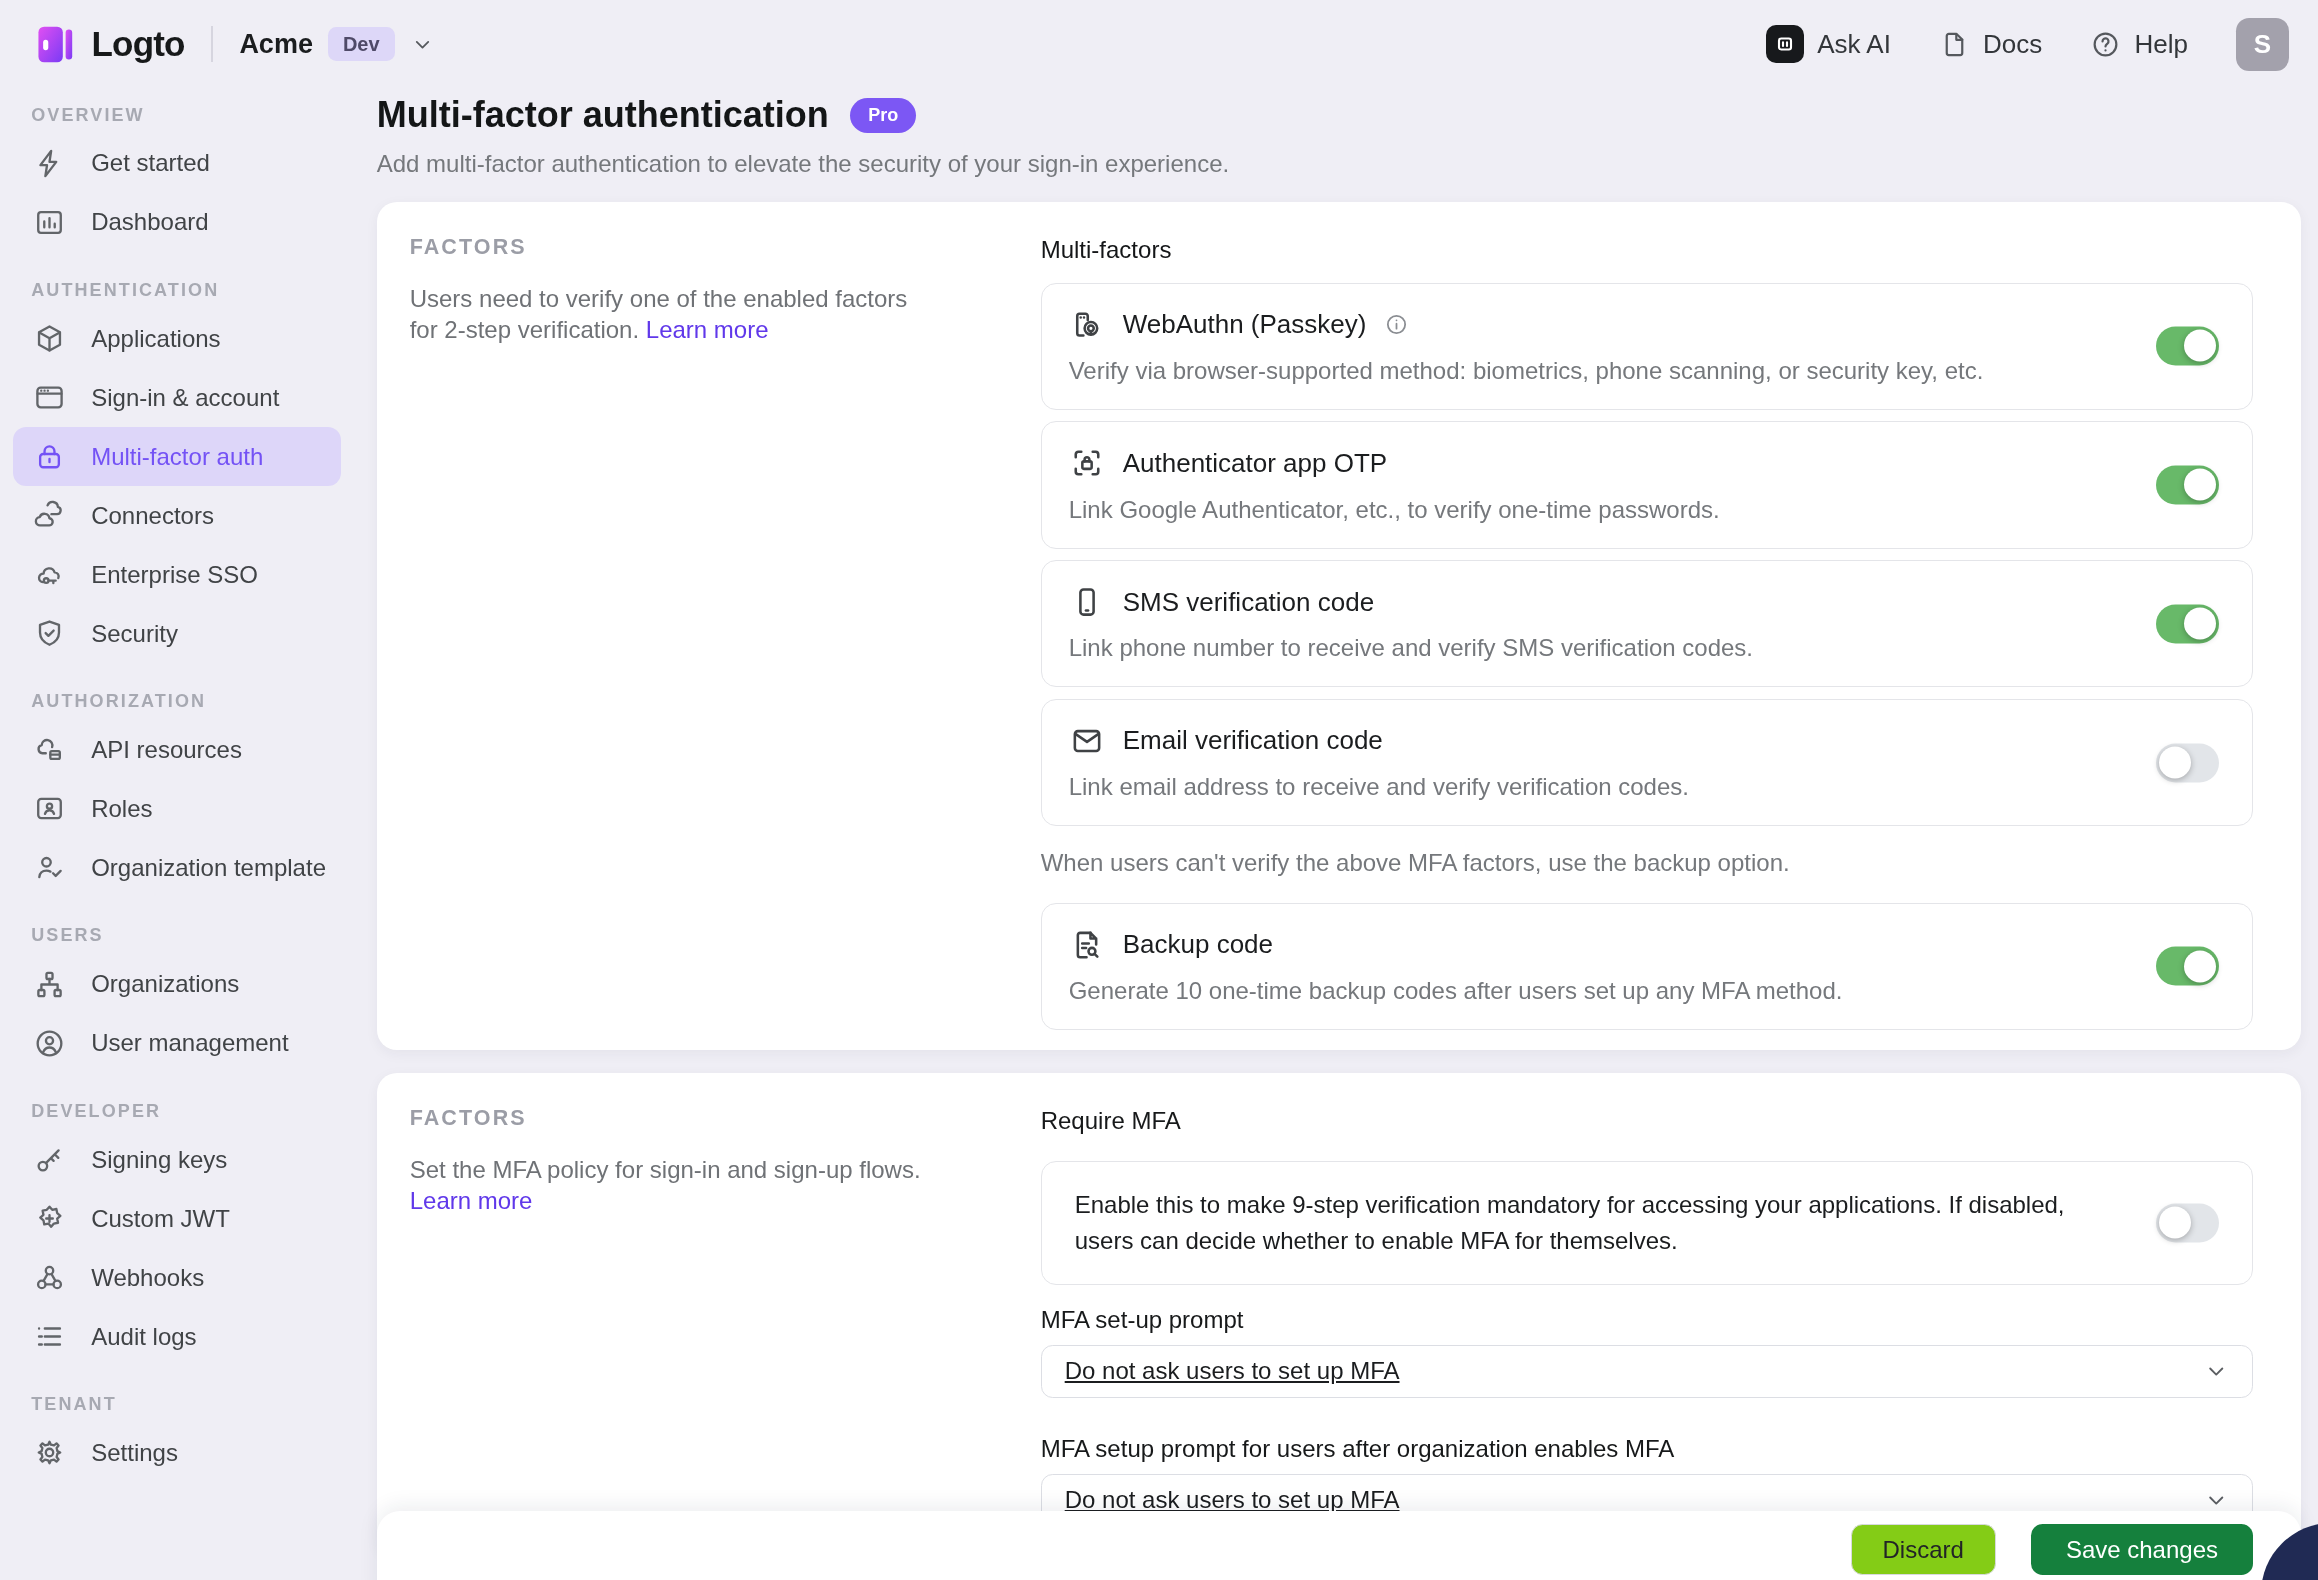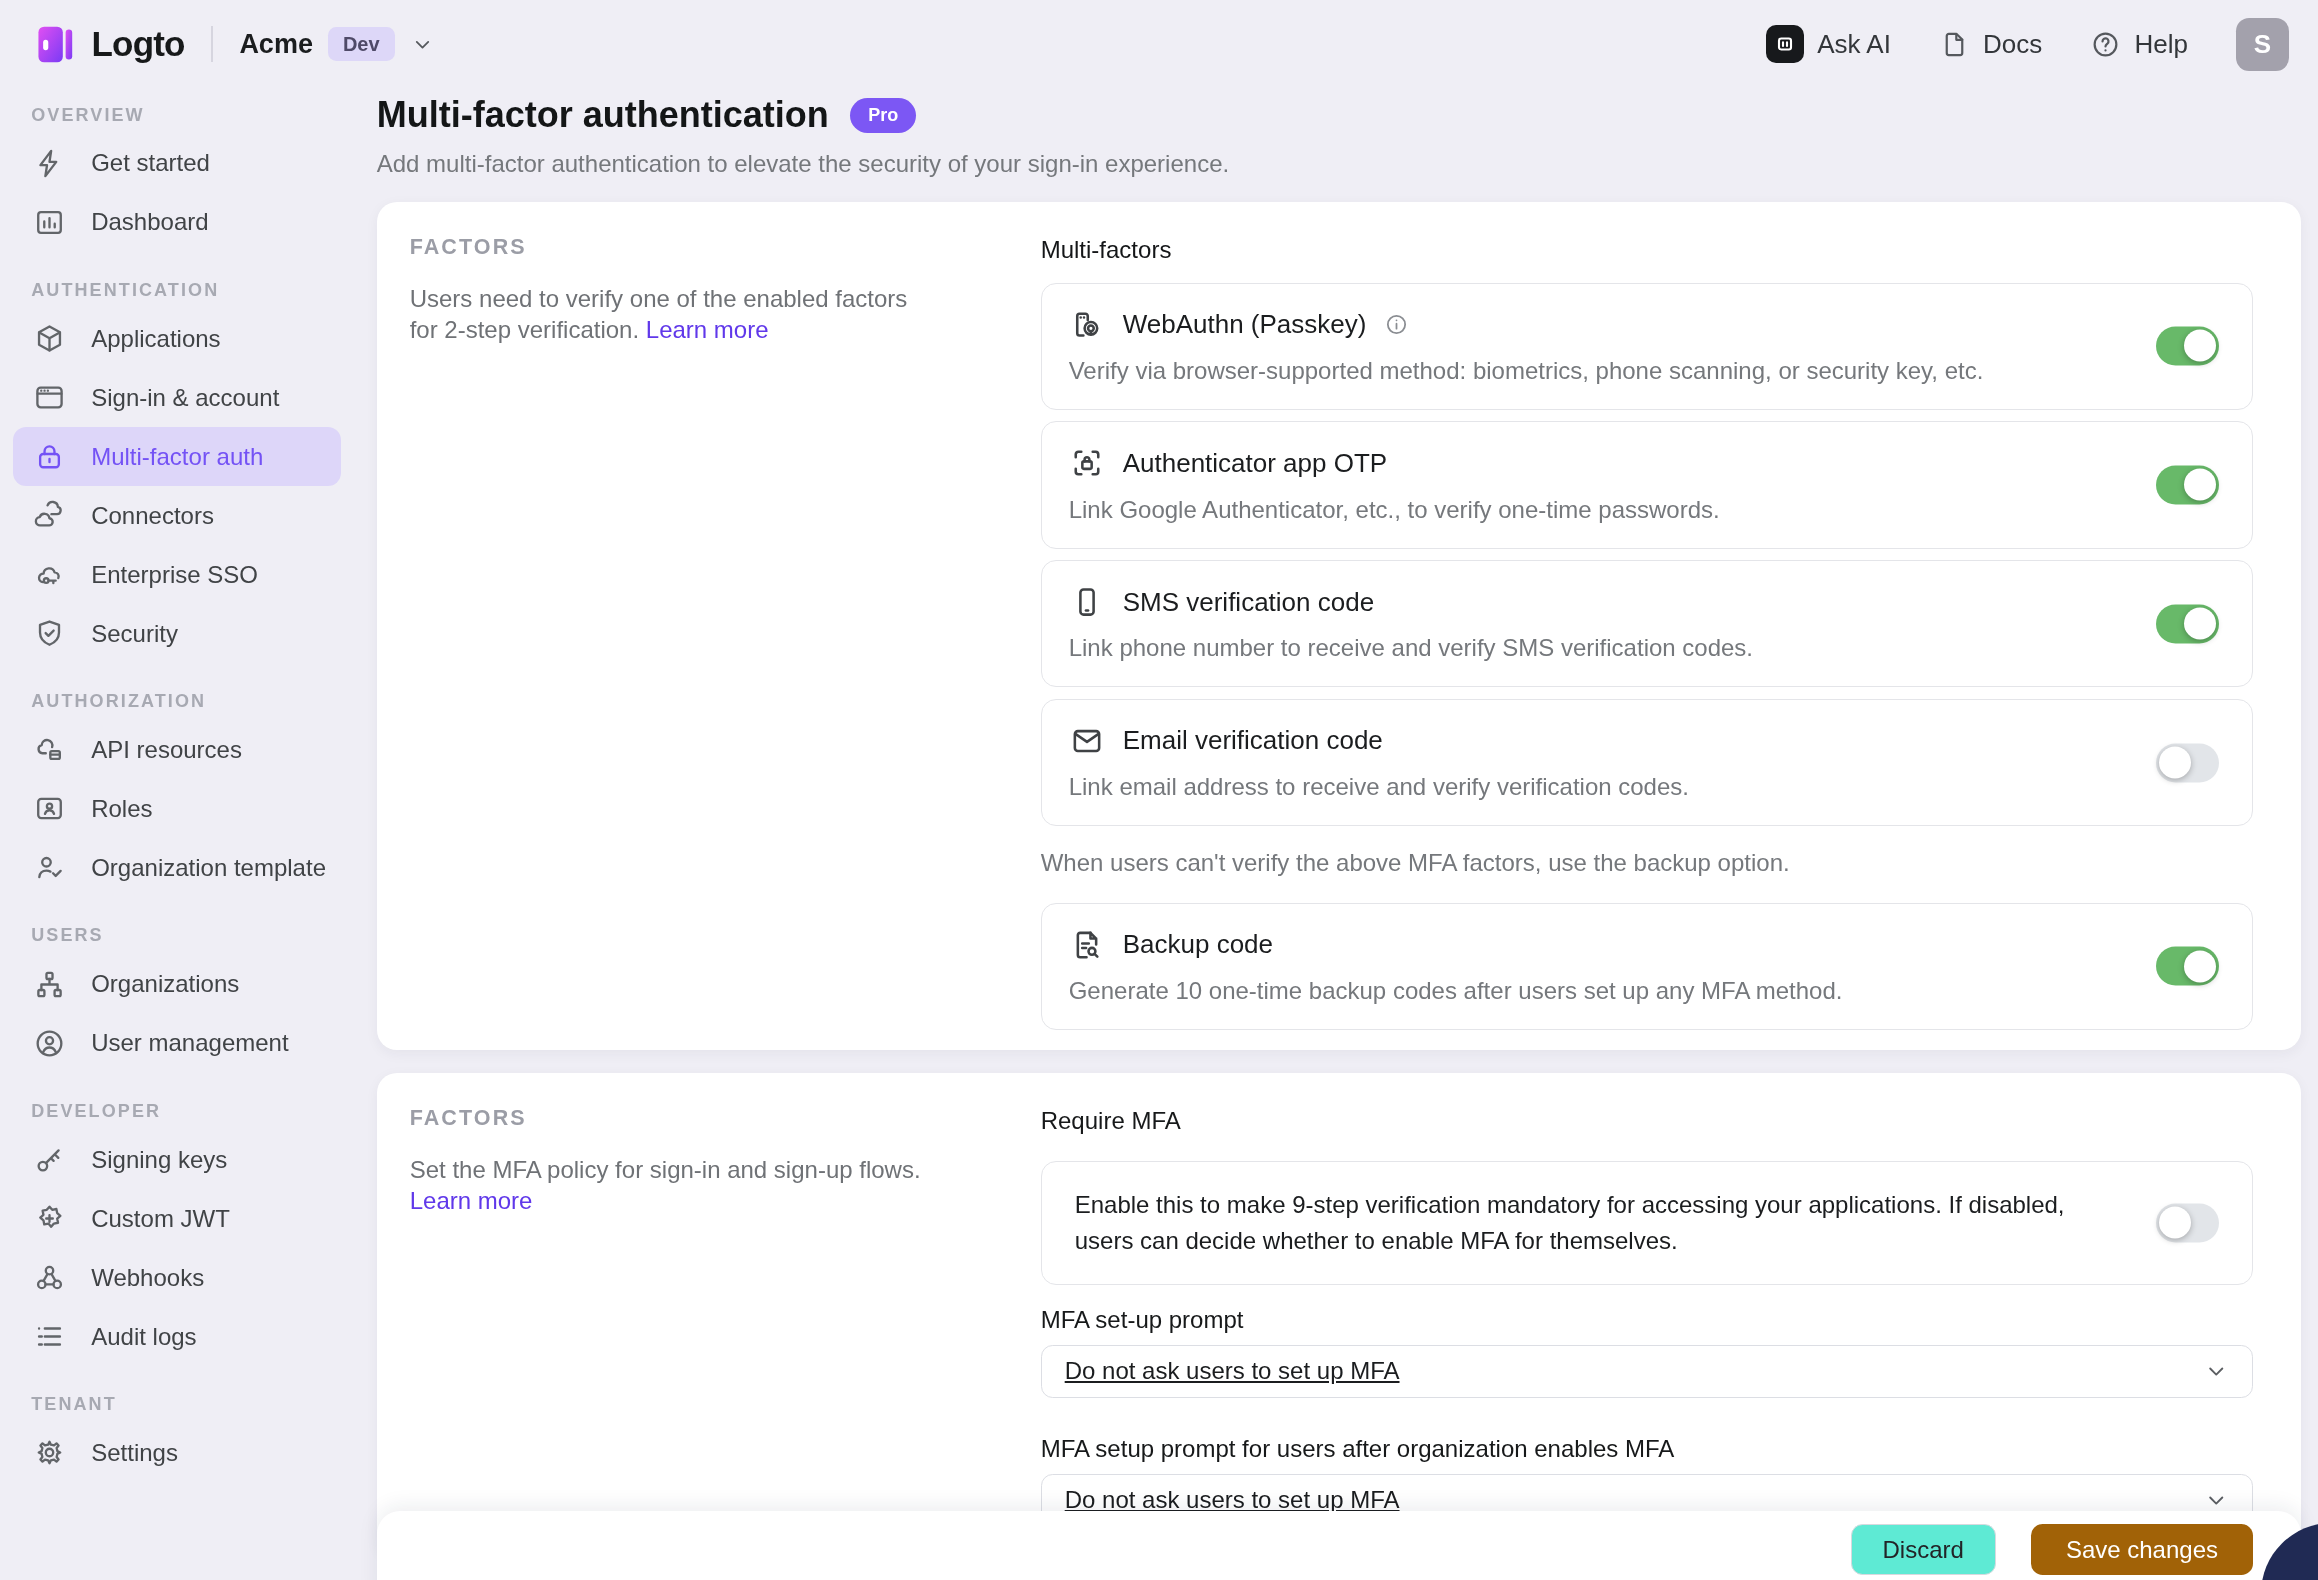--- a/index.html
+++ b/index.html
@@ -70,22 +70,22 @@
   .require-text { font-size:24px; line-height:36px; color:#1b1d1f; max-width:1043px; }
   .lbl-mt1 { margin-top:20px; }
   .lbl-mt2 { margin-top:36px; }
   .select { margin-top:10px; height:53px; border:1.2px solid #dcdee4; border-radius:11.6px; background:#fff; display:flex; align-items:center; justify-content:space-between; padding:16px 23px; font-size:24px; color:#1b1d1f; cursor:pointer;text-decoration:underline; }
   .select .chev { width:26.5px; height:26.5px; color:#5c5f63; }
 
   
   .footer-bar { position:absolute; left:377px; width:1924px; top:1511px; height:91px; background:#fff; border-radius:23px 23px 0 0;
     box-shadow:0 -5px 20px rgba(30,35,60,.08); display:flex; align-items:flex-start; justify-content:flex-end; gap:35px; padding:13.2px 48px 0; z-index:5; }
   .btn { height:51px; border-radius:11.6px; font-size:24px; font-weight:500; display:flex; align-items:center; justify-content:center; cursor:pointer; font-family:inherit; }
-  .btn-outline { padding:0 31px; background:#5eead4; border:1.2px solid #d7d9de; color:#222427; }
-  .btn-primary { padding:0 35px; background:#a16207; border:none; color:#fff; }
+  .btn-outline { padding:0 31px; background:#84cc16; border:1.2px solid #d7d9de; color:#222427; }
+  .btn-primary { padding:0 35px; background:#15803d; border:none; color:#fff; }
 
   .chat-bubble { position:absolute; width:141px; height:141px; border-radius:50%; background:#202a54; right:-83px; bottom:-83px; z-index:9; cursor:pointer; }
 </style>
 </head>
 <body>
 
 <svg width="0" height="0" style="position:absolute">
   <defs>
     <linearGradient id="logograd" x1="0" y1="0" x2="1" y2="1">
       <stop offset="0" stop-color="#e14ff2"></stop>

